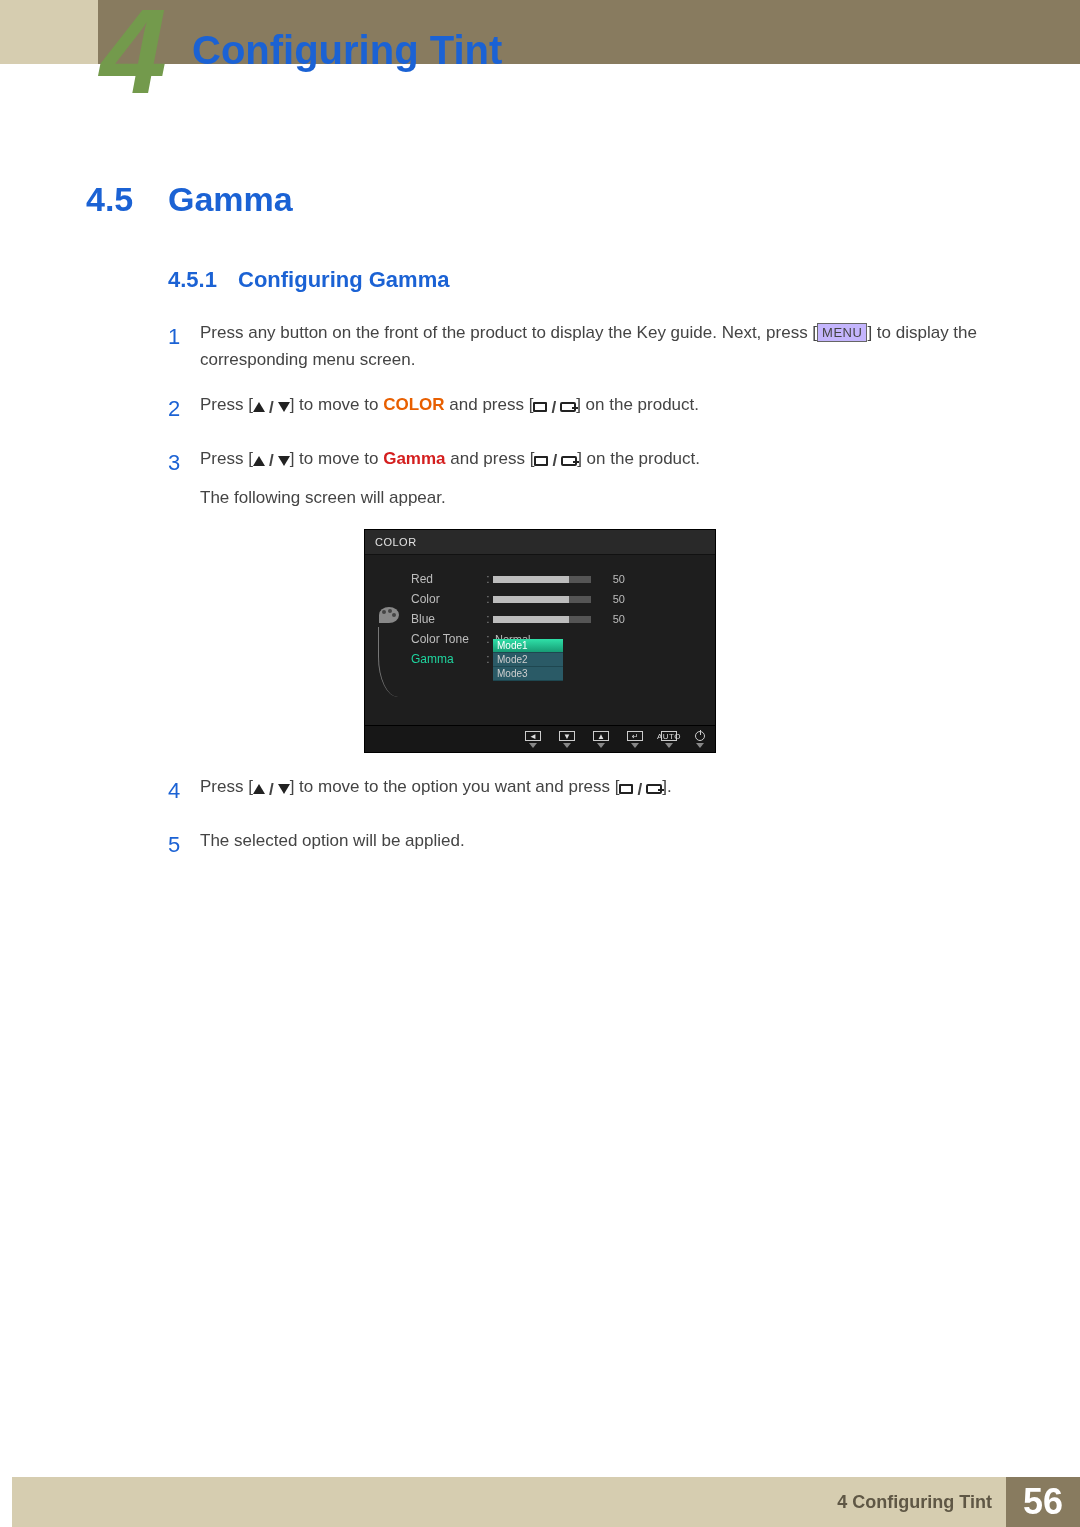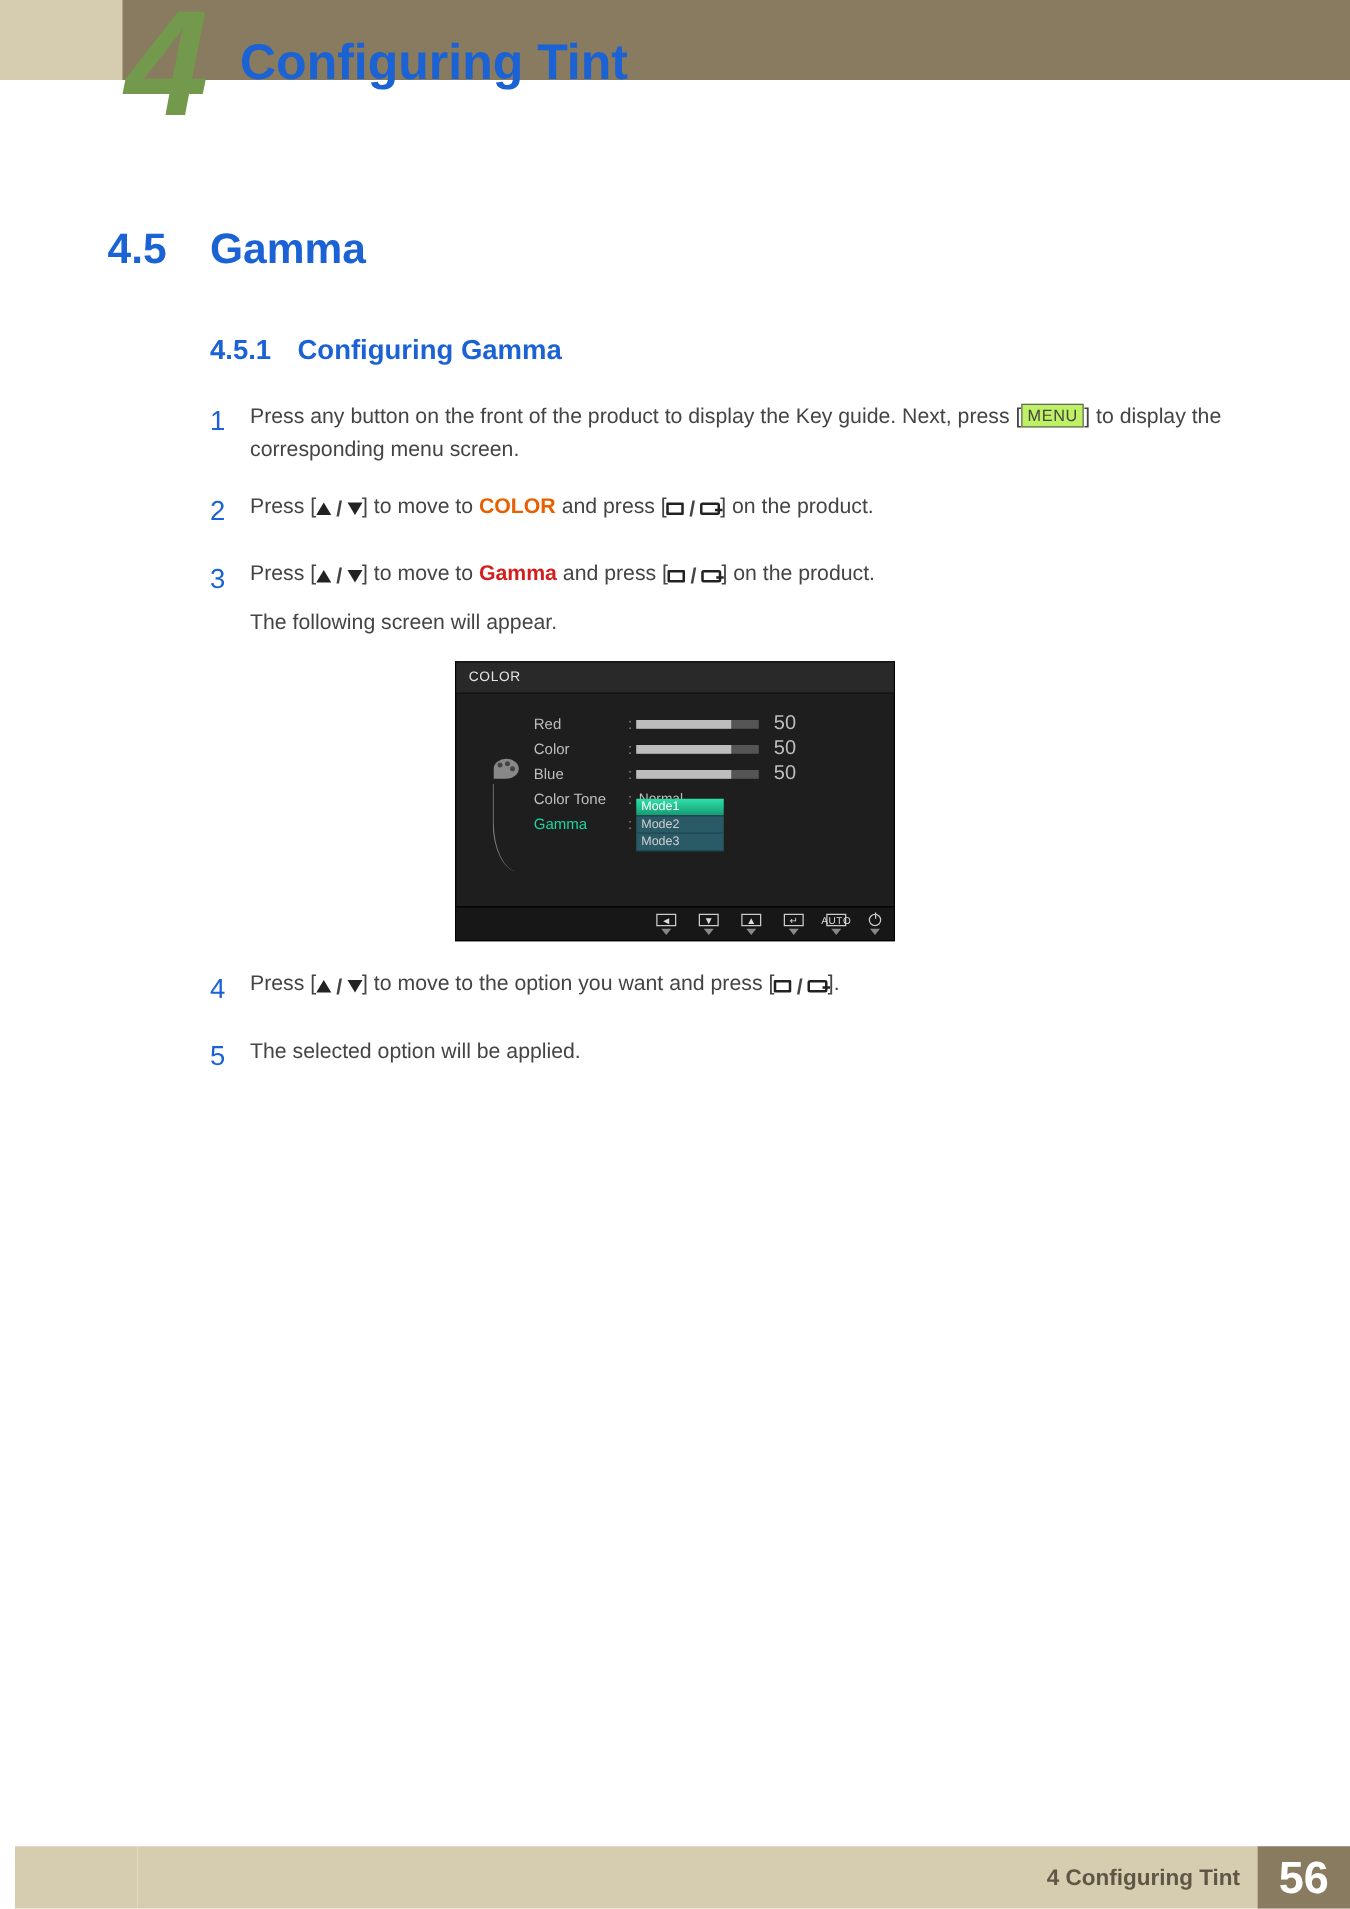--- a/index.html
+++ b/index.html
@@ -80,21 +80,21 @@
     font-weight: normal;
   }
   .step-body { flex: 1; }
   .step-body .sub { margin-top: 10px; }
   .kw-menu {
     font-family: Arial, sans-serif;
     font-size: 13px;
     letter-spacing: 0.5px;
     border: 1px solid #666;
     padding: 1px 4px;
-    background: #bef264;
+    background: #c4b5fd;
     vertical-align: 1px;
   }
   .arrows, .enter-combo {
     display: inline-flex;
     align-items: center;
     vertical-align: -2px;
     gap: 2px;
   }
   .tri-up {
     width: 0; height: 0;
@@ -147,21 +147,21 @@
   .osd-title {
     background: #292929;
     color: #e3e3e3;
     font-size: 11px;
     padding: 6px 10px 6px 10px;
     letter-spacing: 0.5px;
     border-bottom: 1px solid #111;
   }
   .osd-body {
     display: flex;
-    padding: 14px 12px 28px 28px;
+    padding: 14px 12px 28px 12px;
     gap: 10px;
     position: relative;
     min-height: 140px;
   }
   .osd-side {
     width: 24px;
     display:flex;
     flex-direction:column;
     align-items:center;
     padding-top: 38px;
@@ -192,21 +192,21 @@
   .slider {
     width: 98px; height: 7px;
     background: #555;
     position: relative;
   }
   .slider-fill {
     position:absolute; left:0; top:0; bottom:0;
     width: 78%;
     background: #bdbdbd;
   }
-  .osd-num { color:#bdbdbd; width: 26px; text-align:center; font-size:16px;}
+  .osd-num { color:#bdbdbd; width: 26px; text-align:right; font-size:11px;}
   .osd-text { color:#bdbdbd; font-size: 11px; padding-left:2px;}
   .gamma-label { color: #1fd49e; }
   .mode-list {
     margin-top: 2px;
     width: 70px;
   }
   .mode {
     font-size: 10px;
     padding: 1px 4px;
     color: #cfcfcf;

